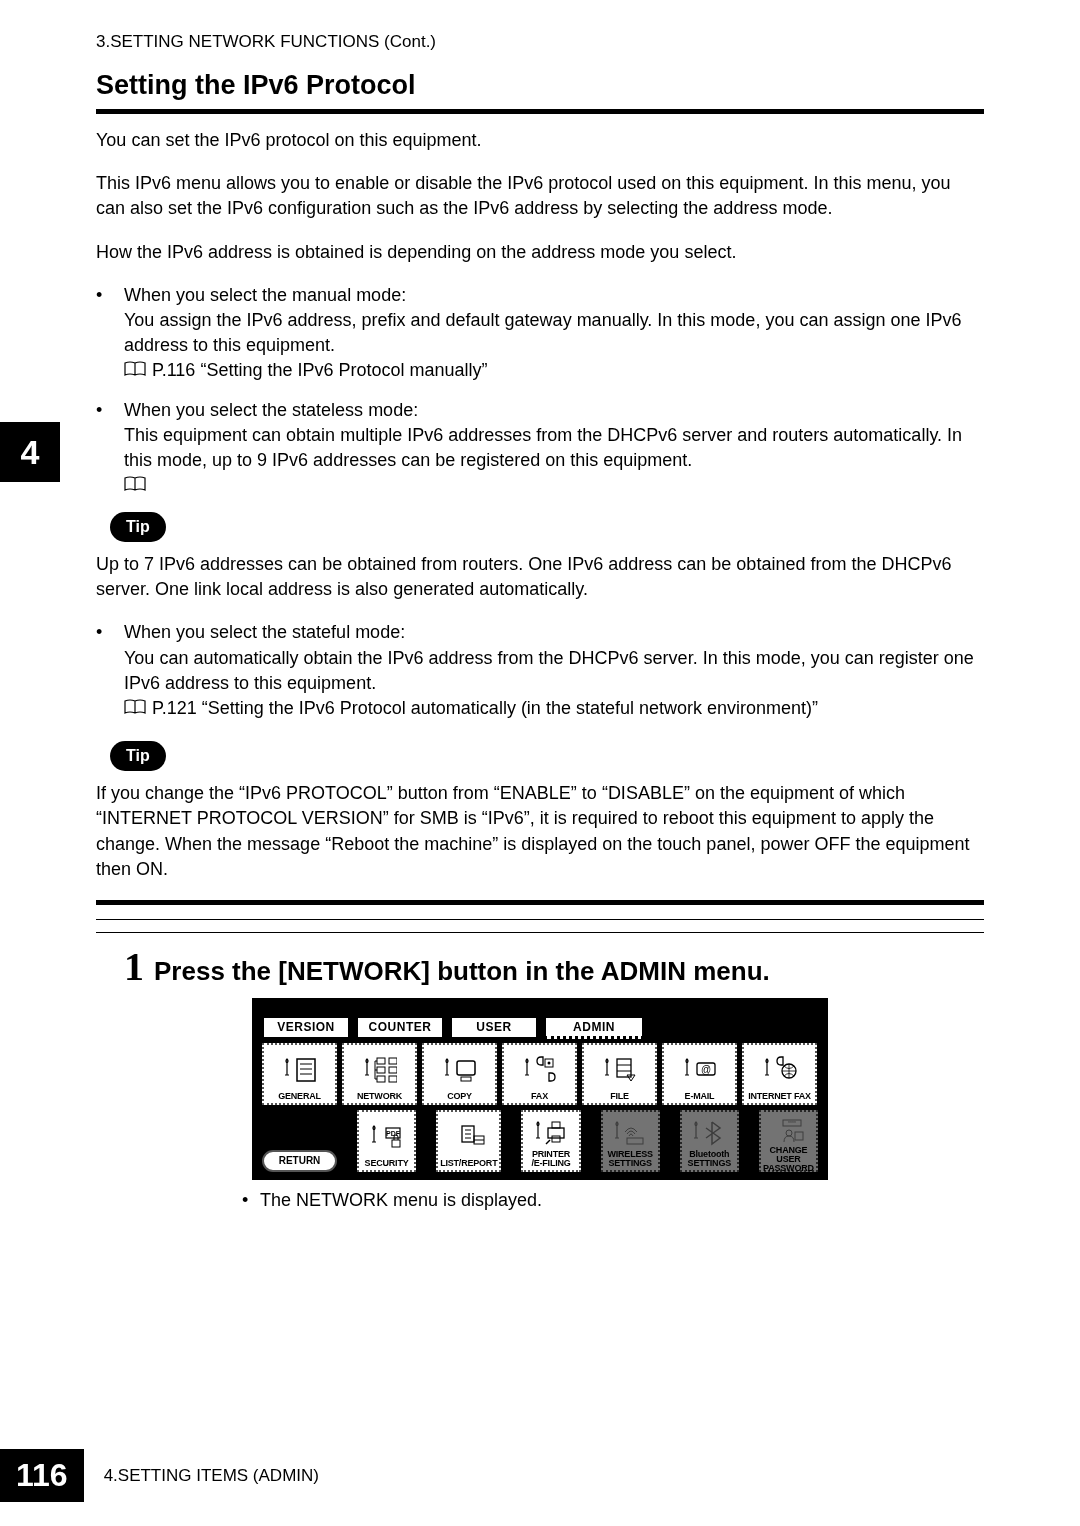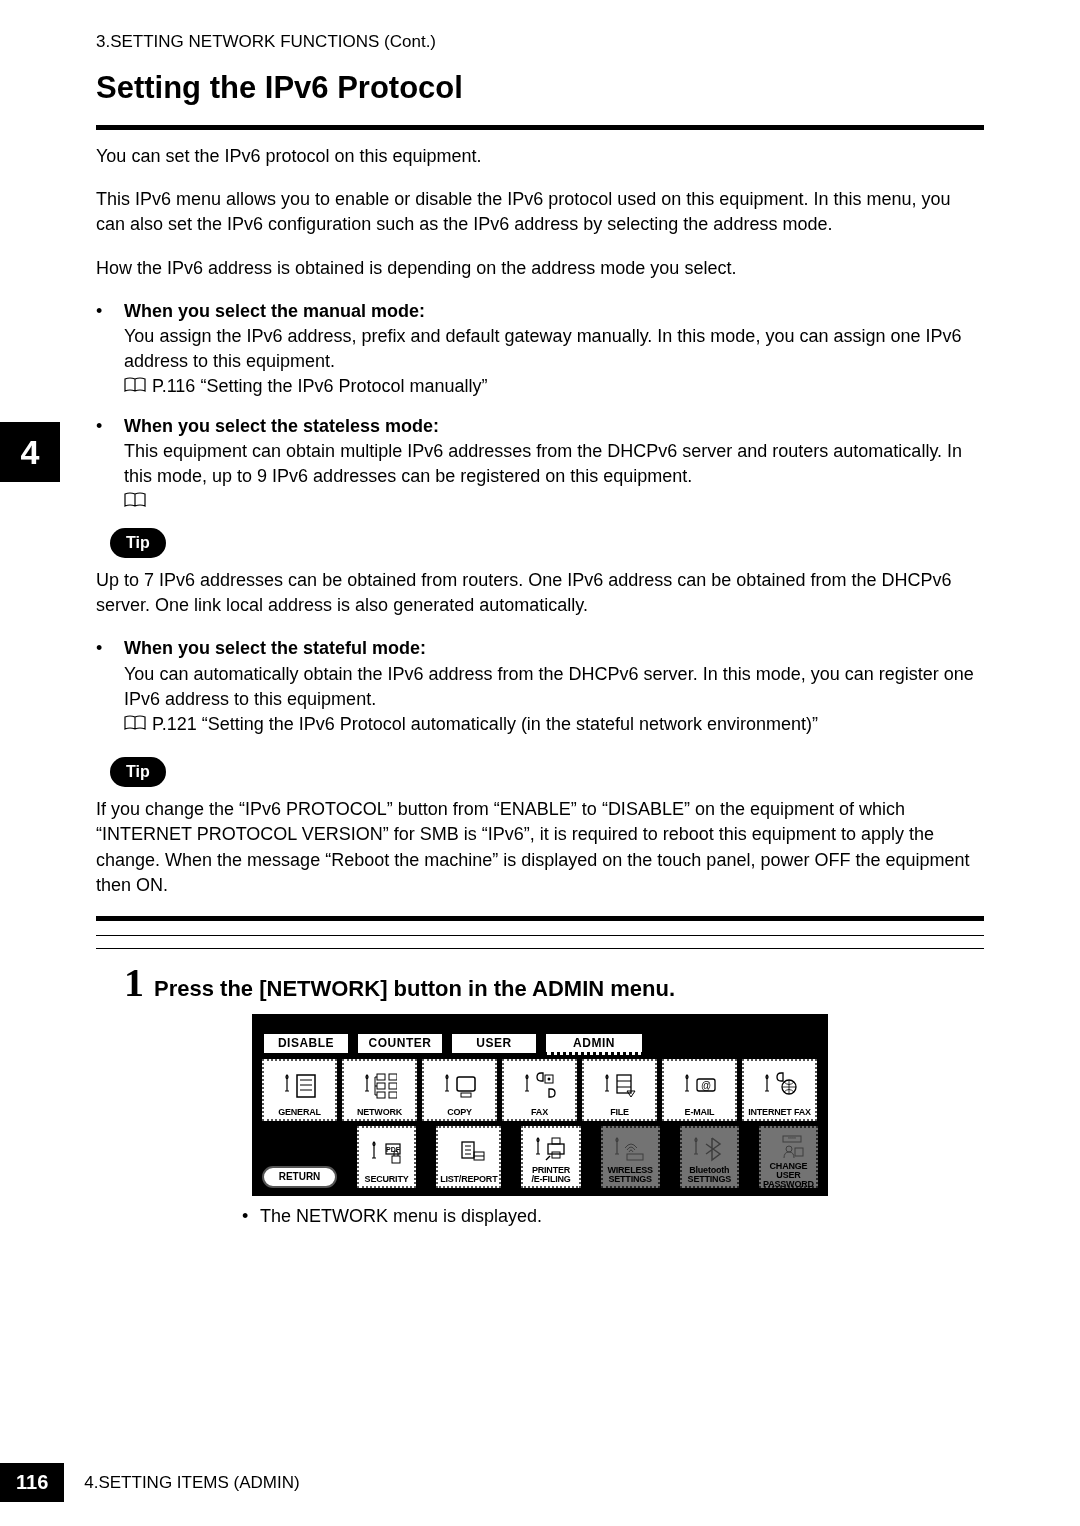--- a/index.html
+++ b/index.html
@@ -31,62 +31,62 @@
   height: 60px;
   background: #000;
   color: #fff;
   font-size: 34px;
   font-weight: bold;
   display: flex;
   align-items: center;
   justify-content: center;
 }
 h2.section-title {
-  font-size: 31px;
+  font-size: 27px;
   font-weight: bold;
   margin-top: 18px;
-  margin-bottom: 19px;
+  margin-bottom: 8px;
 }
 .thick-rule {
   border: none;
   border-top: 5px solid #000;
   margin-bottom: 14px;
 }
 .thin-rule {
   border: none;
   border-top: 1.5px solid #000;
   margin: 12px 0 8px 0;
 }
 p.body { font-size: 18px; line-height: 1.4; margin-bottom: 18px; }
 .bullet-block { margin-bottom: 14px; }
 .bullet-row { display: flex; font-size: 18px; line-height: 1.4; }
 .bullet-dot { width: 28px; flex-shrink: 0; }
 .bullet-content { flex: 1; }
-.bold { font-weight: bold; }
+.bold { font-weight: normal; }
 .ref-line { display: flex; align-items: flex-start; font-size: 18px; line-height: 1.4; }
 .book-icon { width: 22px; height: 16px; margin-right: 6px; margin-top: 3px; flex-shrink: 0; }
 .tip-badge {
   display: inline-block;
   background: #000;
   color: #fff;
   font-size: 16px;
   font-weight: bold;
   padding: 6px 16px;
   border-radius: 16px;
   margin: 6px 0 10px 14px;
 }
 h3.sub-title {
   font-size: 24px;
   font-weight: bold;
   margin-top: 18px;
   margin-bottom: 4px;
 }
 .step-row { display: flex; align-items: baseline; margin: 10px 0 8px 28px; }
 .step-num { font-size: 40px; font-weight: bold; margin-right: 10px; font-family: Georgia, serif; }
-.step-text { font-size: 22px; font-weight: bold; }
+.step-text { font-size: 26px; font-weight: bold; }
 .panel-wrap { display: flex; justify-content: center; margin-bottom: 10px; }
 .panel {
   width: 576px;
   background: #000;
   padding: 18px 10px 8px 10px;
 }
 .tabs-row { display: flex; gap: 6px; margin-bottom: 4px; }
 .tab {
   background: #fff;
   border: 2px solid #000;
@@ -137,21 +137,21 @@
 .footer {
   position: absolute;
   bottom: 24px;
   left: 0;
   display: flex;
   align-items: center;
 }
 .page-num {
   background: #000;
   color: #fff;
-  font-size: 20px;
+  font-size: 32px;
   font-weight: bold;
   padding: 8px 16px;
   margin-right: 20px;
 }
 .footer-text { font-size: 17px; }
 svg { display: block; }
 </style>
 </head>
 <body>
 
@@ -227,21 +227,21 @@
   <hr class="thin-rule">
 
   <div class="step-row">
     <div class="step-num">1</div>
     <div class="step-text">Press the [NETWORK] button in the ADMIN menu.</div>
   </div>
 
   <div class="panel-wrap">
     <div class="panel">
       <div class="tabs-row">
-        <div class="tab tab-address">DISABLE</div>
+        <div class="tab tab-address">VERSION</div>
         <div class="tab tab-counter">COUNTER</div>
         <div class="tab tab-user">USER</div>
         <div class="tab tab-admin">ADMIN</div>
       </div>
       <div class="btn-grid">
         <div class="panel-btn">
             <div class="btn-icon">
               <svg width="34" height="30">
                 <rect x="14" y="4" width="18" height="22" fill="none" stroke="#000" stroke-width="1.5"></rect>
                 <line x1="17" y1="9" x2="29" y2="9" stroke="#000"></line>

